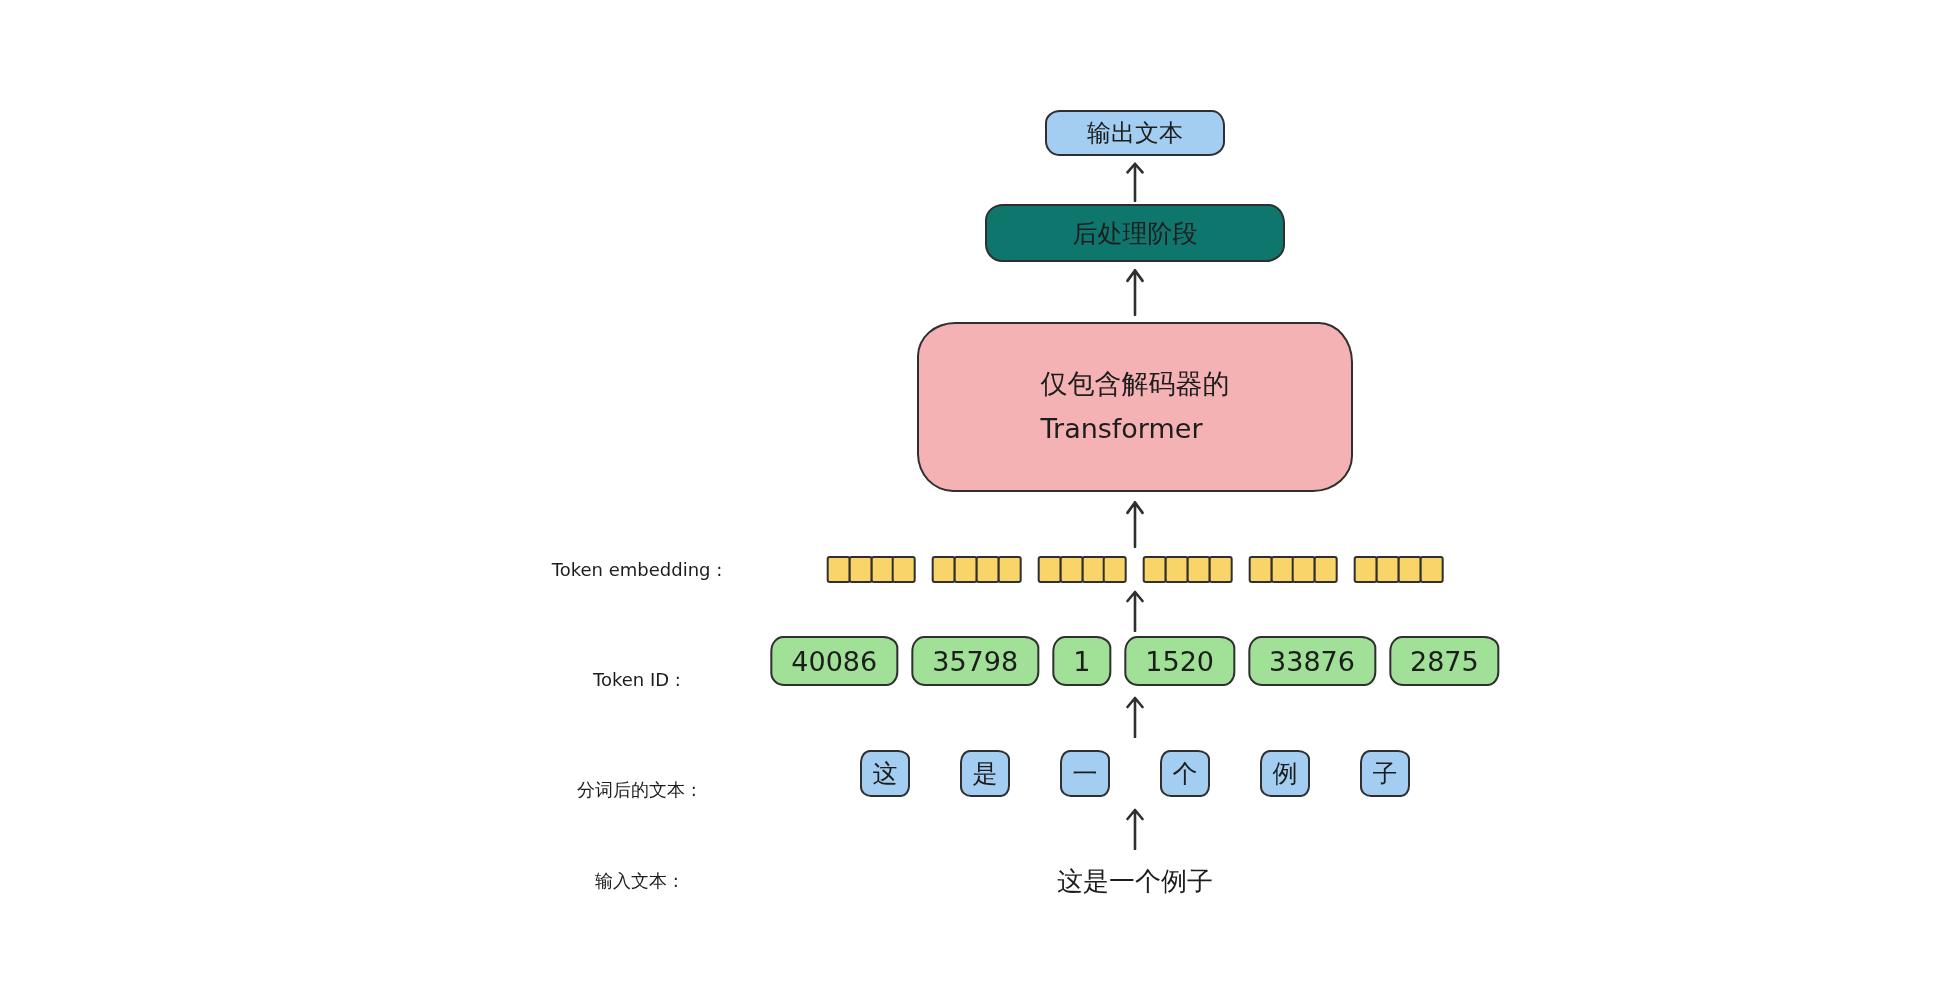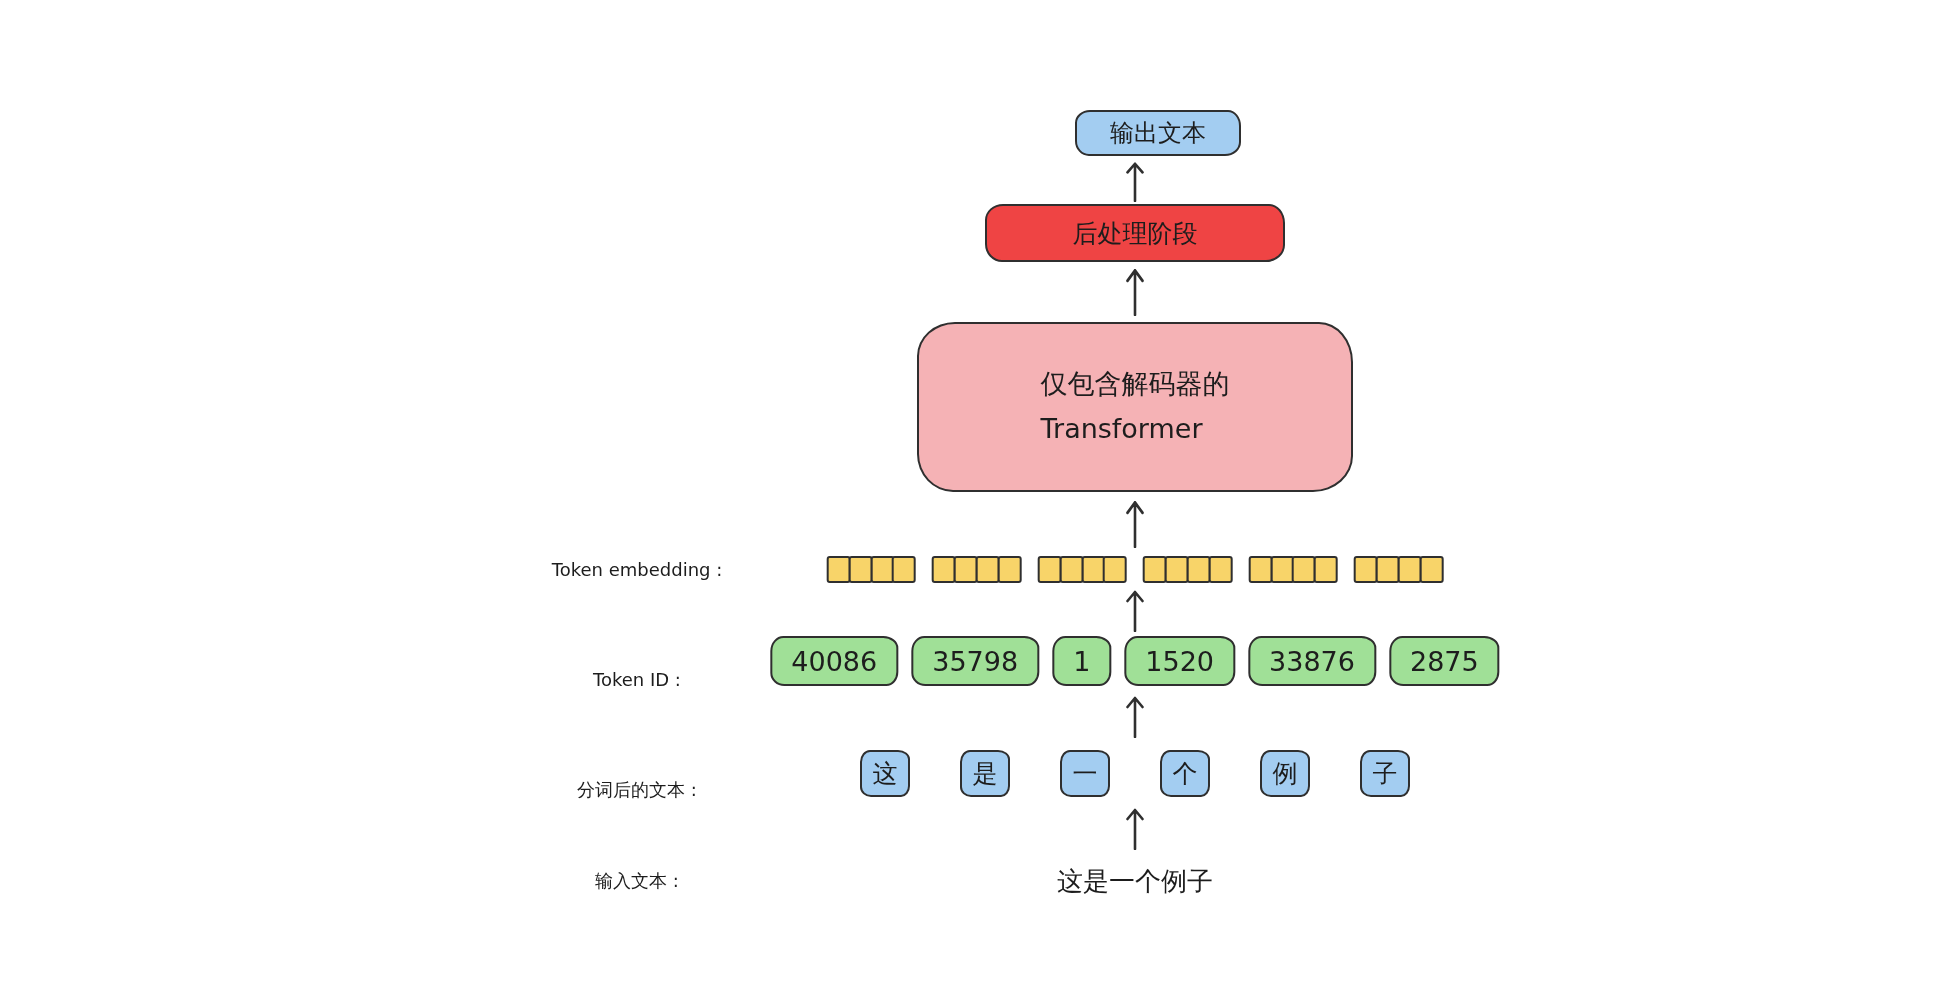--- a/index.html
+++ b/index.html
@@ -17,24 +17,23 @@
     display: flex;
     align-items: center;
     justify-content: center;
     border: 2.5px solid #2f2f2f;
     color: #1d1d1d;
   }
   .abs { position: absolute; }
   .centered { left: 1135px; transform: translateX(-50%); }
 
   .output-box {
-    top: 110px; width: 166px; height: 46px;
+    top: 110px; width: 180px; height: 46px;
     font-size: 24px;
     border-radius: 15px 13px 16px 14px / 13px 16px 14px 15px;
-    margin-left: 23px;
   }
   .postprocess-box {
     top: 204px; width: 300px; height: 58px;
     font-size: 25px;
     border-radius: 18px 16px 19px 17px / 16px 19px 17px 18px;
   }
   .transformer-box {
     top: 322px; width: 436px; height: 170px;
     font-size: 27px;
     border-radius: 38px 34px 40px 36px / 34px 40px 36px 38px;
@@ -115,21 +114,21 @@
 <div class="canvas">
 
   <div class="box abs centered output-box" style="background: rgb(163, 205, 241);">
     <span>输出文本</span>
   </div>
 
   <svg class="arrow" style="top:160px;height:42px" viewBox="0 0 24 44" preserveAspectRatio="none">
     <path d="M12 43 L12 4 M4.5 13 L12 4 L19.5 13"></path>
   </svg>
 
-  <div class="box abs centered postprocess-box" style="background: #ef4444;">
+  <div class="box abs centered postprocess-box" style="background: #0f766e;">
     <span>后处理阶段</span>
   </div>
 
   <svg class="arrow" style="top:266px;height:50px" viewBox="0 0 24 44" preserveAspectRatio="none">
     <path d="M12 43 L12 4 M4.5 13 L12 4 L19.5 13"></path>
   </svg>
 
   <div class="box abs centered transformer-box" style="background: rgb(245, 178, 181);">
     <div class="tbox-text">
       <div>仅包含解码器的</div>

